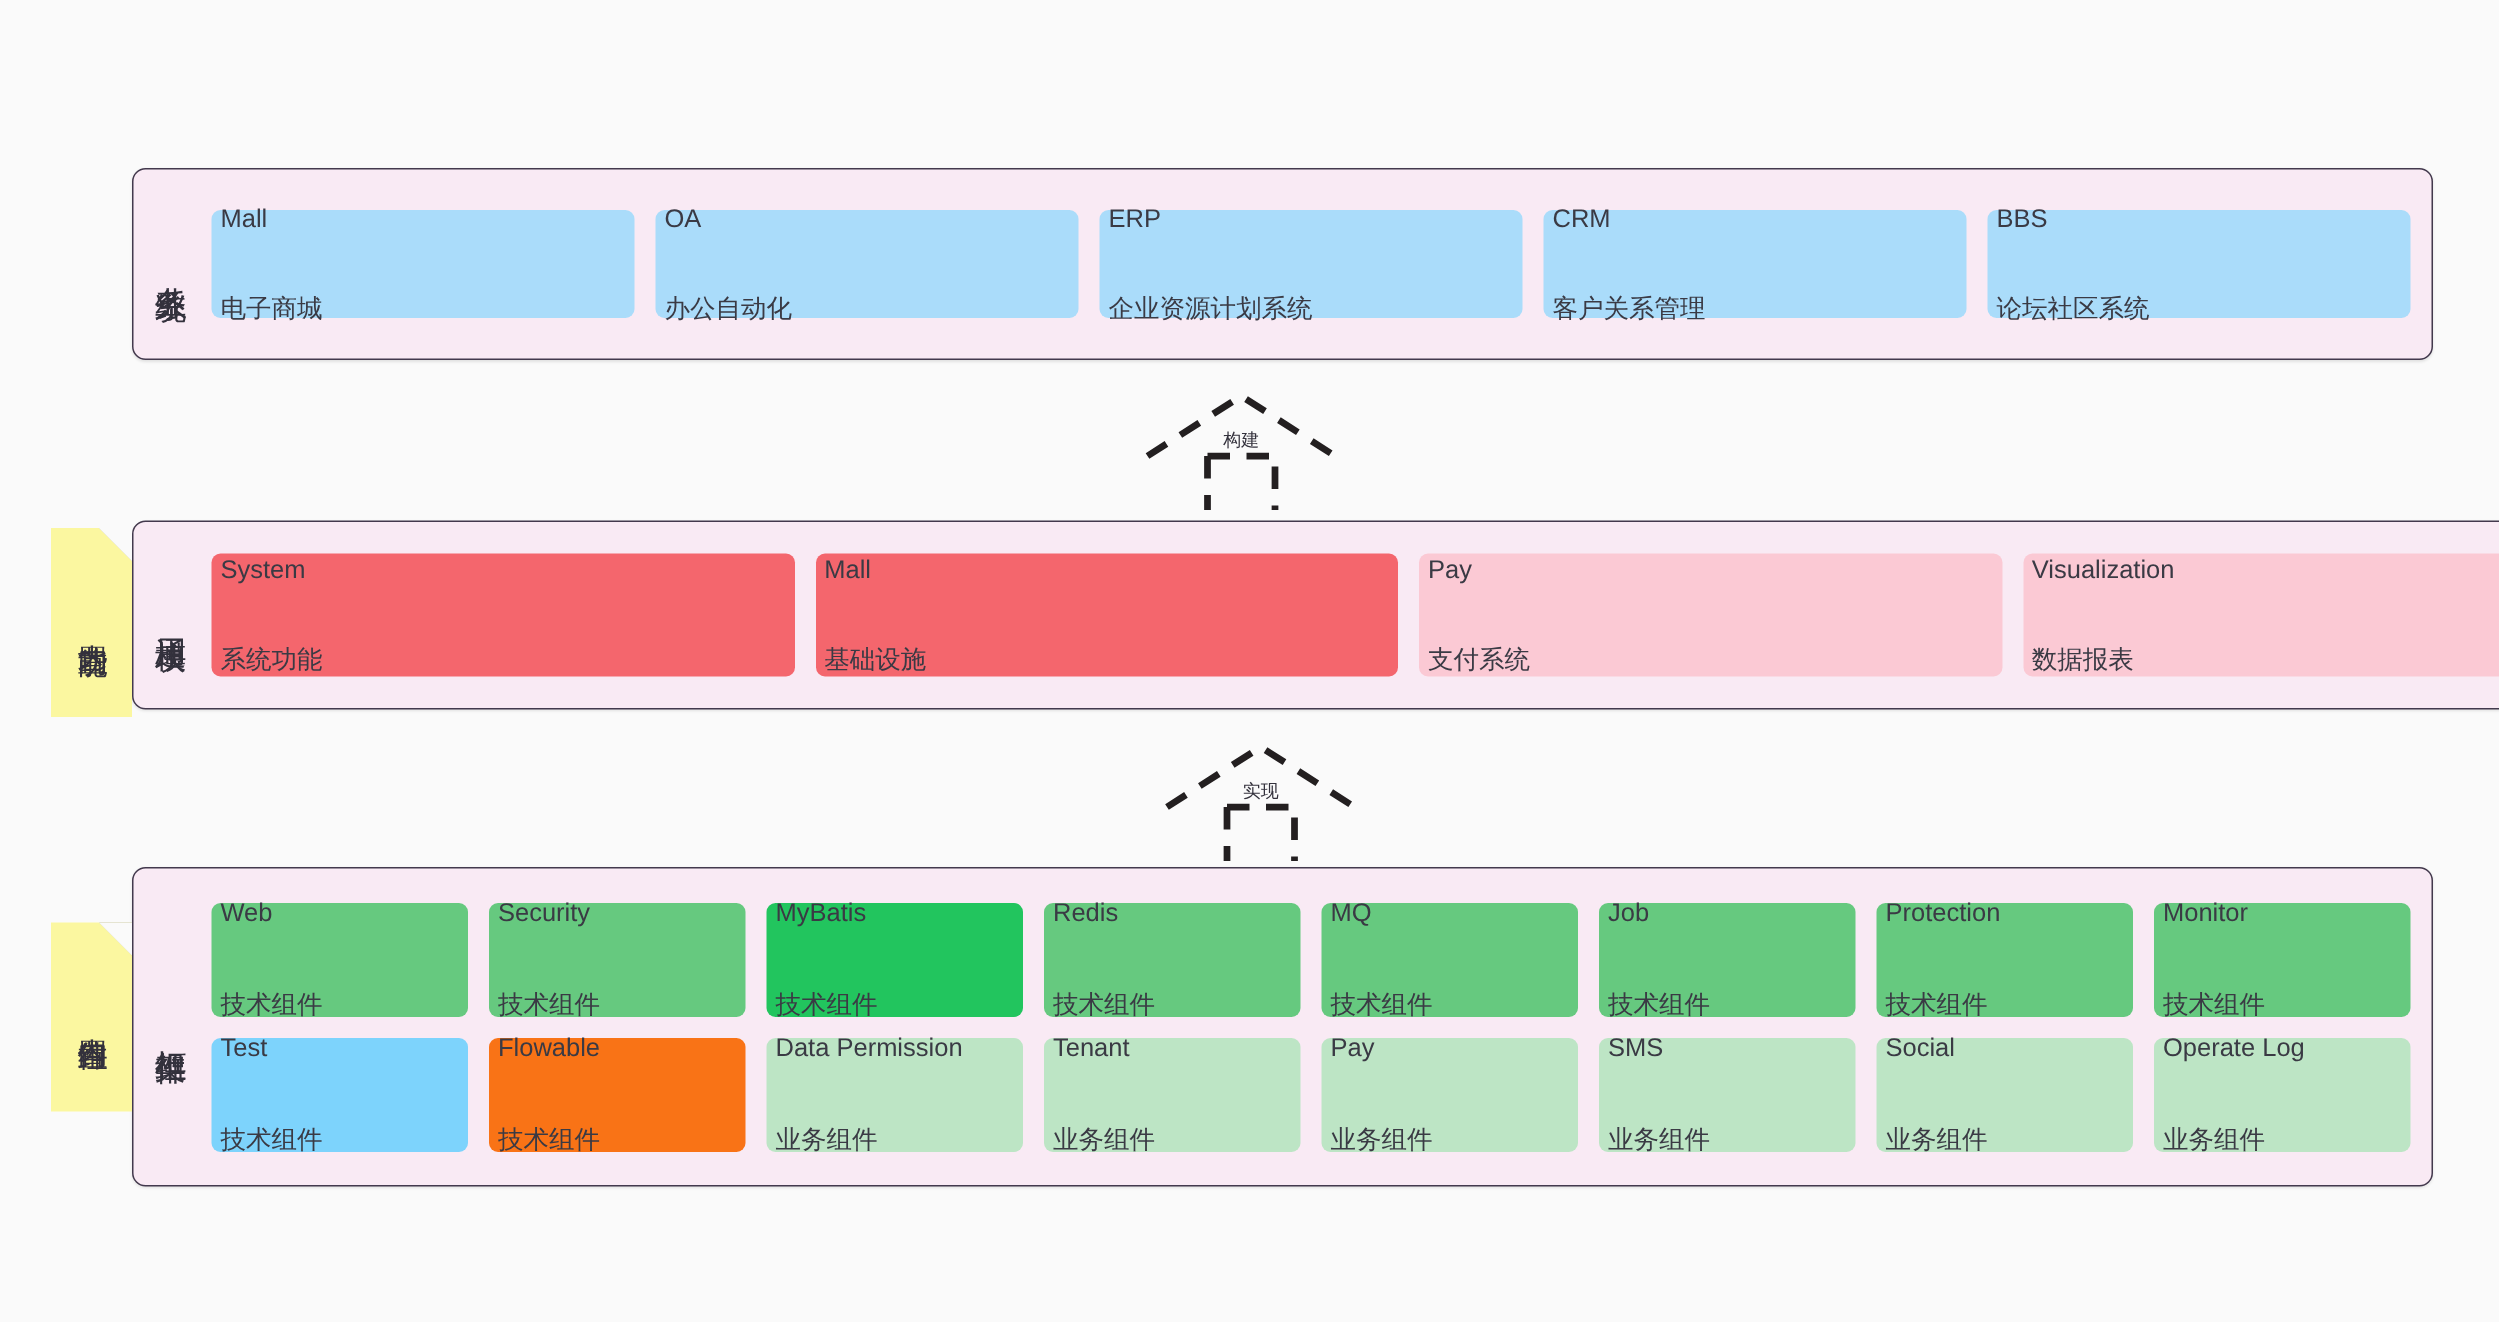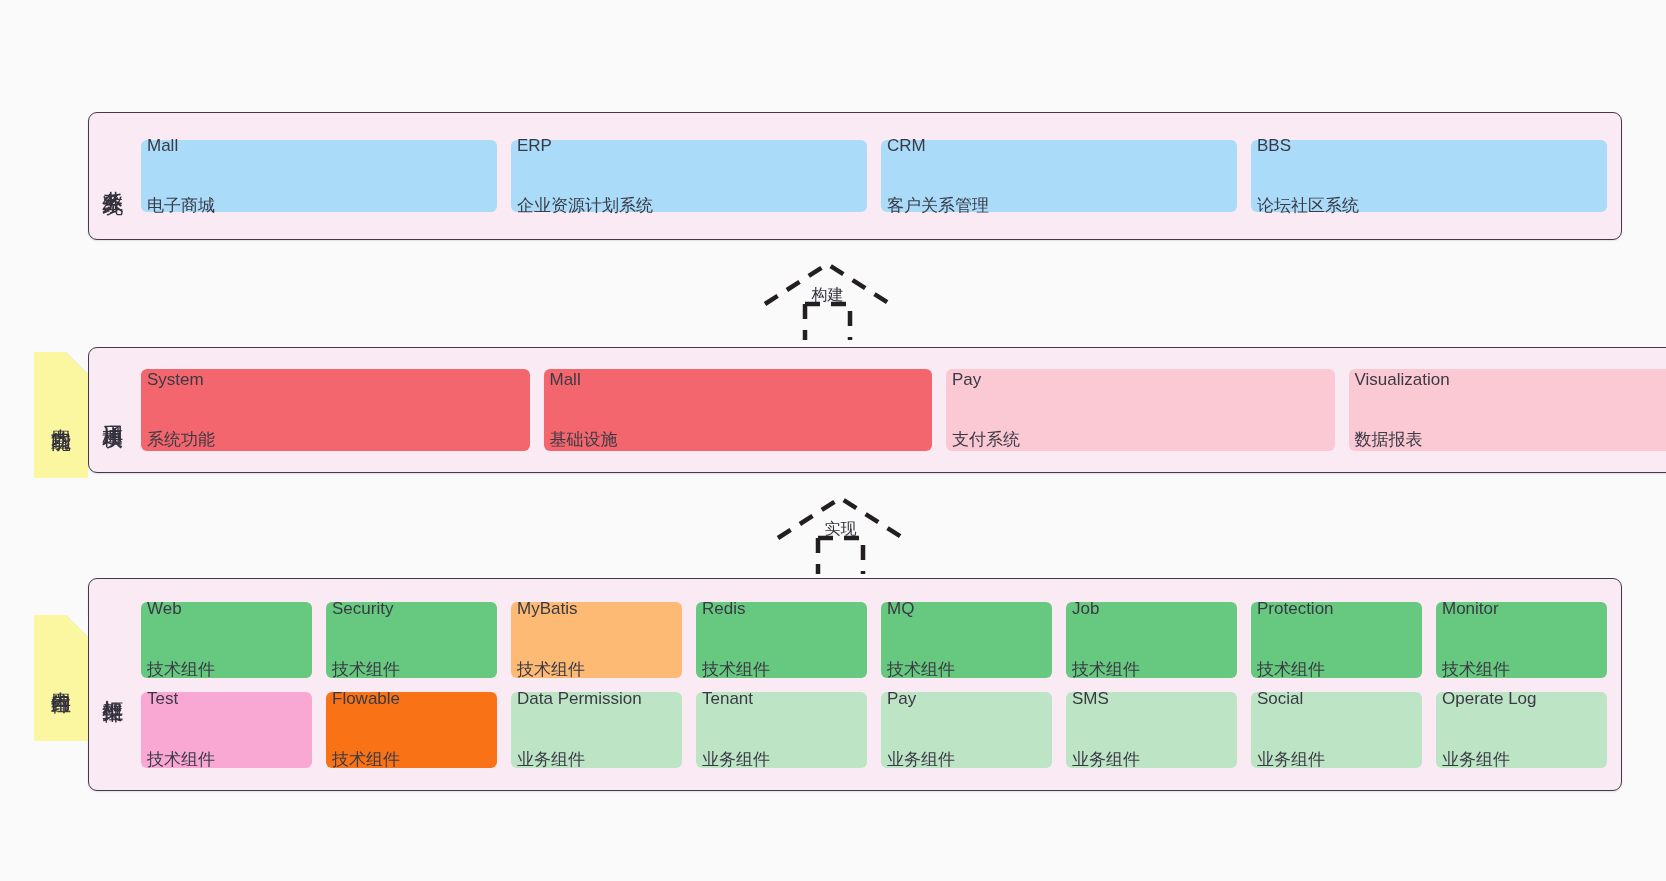--- a/index.html
+++ b/index.html
@@ -106,39 +106,43 @@
     clip-path:polygon(0 0,100% 0,100% 100%);
   }
 
   
   .arrow{position:absolute;}
   .arrow svg{display:block;overflow:visible;}
   .arrow .alabel{
     position:absolute;
     left:50%;
     transform:translateX(-50%);
-    font-size:16px;
+    font-size:12px;
     color:#33313c;
     background:transparent;
     white-space:nowrap;
     user-select:none;
   }
 </style>
 </head>
 <body>
 
 <div id="canvas">
 
   <div class="section" id="sec-0" style="left:88px;top:112px;width:1534px;height:128px;">
     <div class="sec-title">业务系统</div>
     <div class="sec-body">
       <div class="row">
         <div class="cell h-biz" style="background:#aadcfa">
           <span class="ln">Mall</span>
           <span class="ln">电子商城</span>
+        </div>
+        <div class="cell h-biz" style="background:#aadcfa">
+          <span class="ln">OA</span>
+          <span class="ln">办公自动化</span>
         </div>
         <div class="cell h-biz" style="background:#aadcfa">
           <span class="ln">ERP</span>
           <span class="ln">企业资源计划系统</span>
         </div>
         <div class="cell h-biz" style="background:#aadcfa">
           <span class="ln">CRM</span>
           <span class="ln">客户关系管理</span>
         </div>
         <div class="cell h-biz" style="background:#aadcfa">
@@ -209,21 +213,21 @@
 
       <div class="row">
         <div class="cell h-fw" style="background:#66c97f">
           <span class="ln">Web</span>
           <span class="ln">技术组件</span>
         </div>
         <div class="cell h-fw" style="background:#66c97f">
           <span class="ln">Security</span>
           <span class="ln">技术组件</span>
         </div>
-        <div class="cell h-fw" style="background:#fdba74">
+        <div class="cell h-fw" style="background:#22c55e">
           <span class="ln">MyBatis</span>
           <span class="ln">技术组件</span>
         </div>
         <div class="cell h-fw" style="background:#66c97f">
           <span class="ln">Redis</span>
           <span class="ln">技术组件</span>
         </div>
         <div class="cell h-fw" style="background:#66c97f">
           <span class="ln">MQ</span>
           <span class="ln">技术组件</span>
@@ -236,21 +240,21 @@
           <span class="ln">Protection</span>
           <span class="ln">技术组件</span>
         </div>
         <div class="cell h-fw" style="background:#66c97f">
           <span class="ln">Monitor</span>
           <span class="ln">技术组件</span>
         </div>
       </div>
 
       <div class="row">
-        <div class="cell h-fw" style="background:#f9a8d4">
+        <div class="cell h-fw" style="background:#7dd3fc">
           <span class="ln">Test</span>
           <span class="ln">技术组件</span>
         </div>
         <div class="cell h-fw" style="background:#f97316">
           <span class="ln">Flowable</span>
           <span class="ln">技术组件</span>
         </div>
         <div class="cell h-fw" style="background:#bde5c5">
           <span class="ln wrap">Data Permission</span>
           <span class="ln">业务组件</span>

